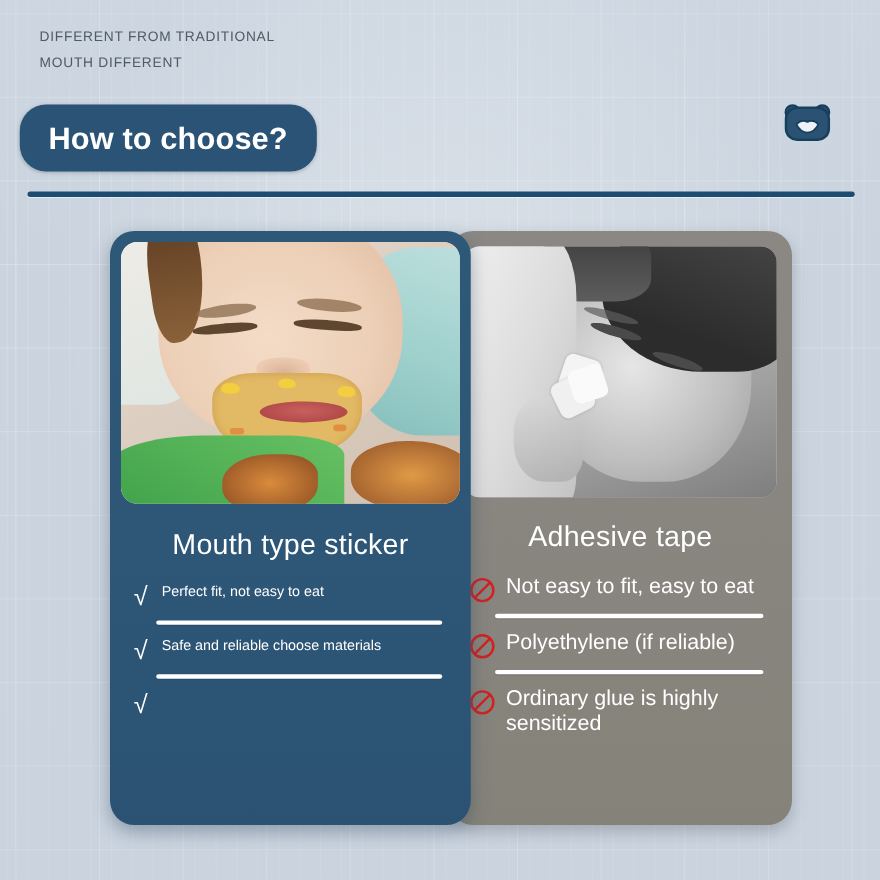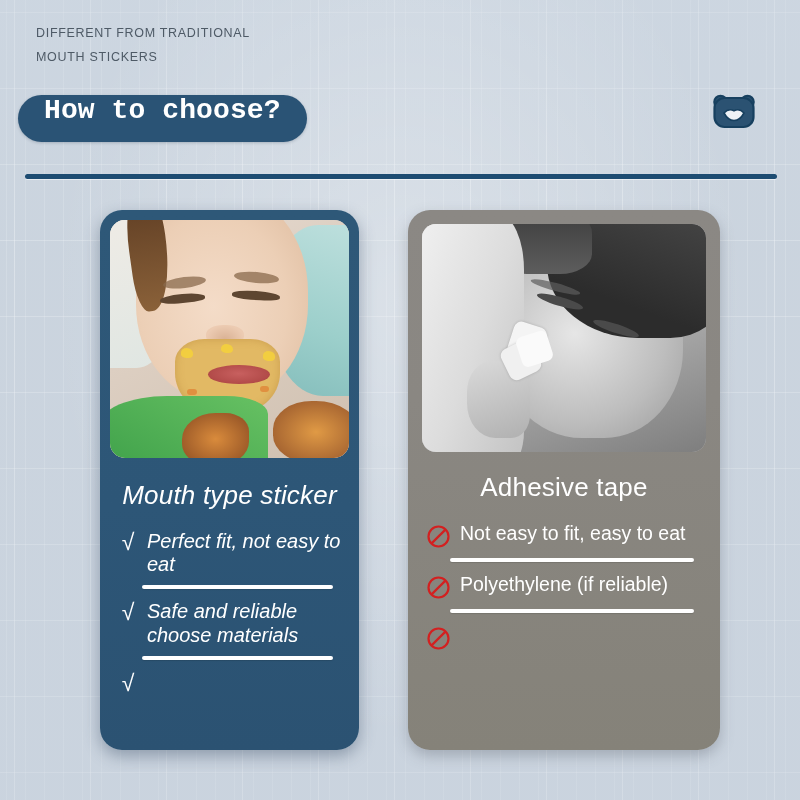--- a/index.html
+++ b/index.html
@@ -34,26 +34,25 @@
     position:absolute; left:36px; top:21px;
     font-size:12.5px; letter-spacing:.055em;
     color:#4e5a66; line-height:1.95;
     font-weight:400;
   }
   #eyebrow div{ white-space:nowrap; }
 
   
   #title-pill{
     position:absolute; left:18px; top:95px;
-    height:47px; padding:0 26px 0 26px;
+    height:61px; padding:0 26px 0 26px;
     background:#2a5375;
     border-radius:24px;
-    display:flex; align-items:flex-start;
+    display:flex; align-items:center;
     box-shadow:0 1px 3px rgba(40,60,80,.25);
-    font-family:Liberation Mono, monospace;
   }
   #title-pill .txt{
     color:#ffffff; font-size:28px; font-weight:bold;
     letter-spacing:.1px; white-space:nowrap;
   }
 
   
   #bear-badge{
     position:absolute; right:42px; top:92px;
     width:48px; height:40px;
@@ -76,25 +75,24 @@
     border-radius:22px;
     overflow:hidden;
   }
   #card-right{
     left:408px; width:312px;
     background:linear-gradient(to bottom,#8b8884 0%,#8a8782 35%,#858279 100%);
     box-shadow:0 6px 14px rgba(90,95,105,.35);
     z-index:1;
   }
   #card-left{
-    left:100px; width:259px;
+    left:100px; width:328px;
     background:linear-gradient(to bottom,#2e5878 0%,#2d5677 55%,#2b5272 100%);
     box-shadow:0 6px 16px rgba(50,70,95,.40);
     z-index:2;
-    font-style:italic;
   }
 
   .card-photo{
     margin:10px 10px 0 10px;
     height:238px;
     border-radius:15px;
     overflow:hidden;
     position:relative;
     background:#cfcac4;
   }
@@ -117,21 +115,21 @@
   
   .feature-list{ padding:18px 14px 0 14px; }
   .feature{
     display:flex;
     align-items:flex-start;
     gap:9px;
     padding:0 0 0 4px;
   }
   .feature-text{
     color:#ffffff;
-    font-size:20px;
+    font-size:13px;
     line-height:1.16;
     padding-top:1px;
   }
   #card-right .feature-text{ font-size:19.5px; }
 
   .sep{
     height:4px;
     background:#ffffff;
     border-radius:3px;
     margin:9px 12px 10px 28px;
@@ -201,21 +199,21 @@
   #ph-r-tape3{ left:34%; top:48%; width:11%; height:14%; background:#fafafa; border-radius:20%; transform:rotate(72deg); }
 </style>
 </head>
 <body>
 
 <div id="bg-texture"></div>
 <div id="bg-vignette"></div>
 
 <div id="eyebrow">
   <div>DIFFERENT FROM TRADITIONAL</div>
-  <div>MOUTH STICKERS</div>
+  <div>MOUTH DIFFERENT</div>
 </div>
 
 <div id="title-pill">
   <span class="txt">How to choose?</span>
 </div>
 
 <div id="bear-badge">
   <svg width="48" height="40" viewBox="0 0 48 40">
     <g fill="#2b5272" stroke="#17405f" stroke-width="2.2">
       <circle cx="10.5" cy="10" r="6.2"></circle>
@@ -268,20 +266,21 @@
     </div>
     <div class="sep"></div>
 
     <div class="feature">
       <span class="ban-icon">
         <svg width="25" height="25" viewBox="0 0 25 25">
           <circle cx="12.5" cy="12.5" r="10" fill="none" stroke="#d32020" stroke-width="2.2"></circle>
           <line x1="5.6" y1="19.4" x2="19.4" y2="5.6" stroke="#d32020" stroke-width="2.2"></line>
         </svg>
       </span>
+      <span class="feature-text">Ordinary glue is highly sensitized</span>
     </div>
   </div>
 </div>
 
 <div id="card-left" class="card">
   <div class="card-photo">
     <div class="ph" id="ph-l-bg"></div>
     <div class="ph" id="ph-l-pillowR"></div>
     <div class="ph" id="ph-l-pillowL"></div>
     <div class="ph" id="ph-l-face"></div>

